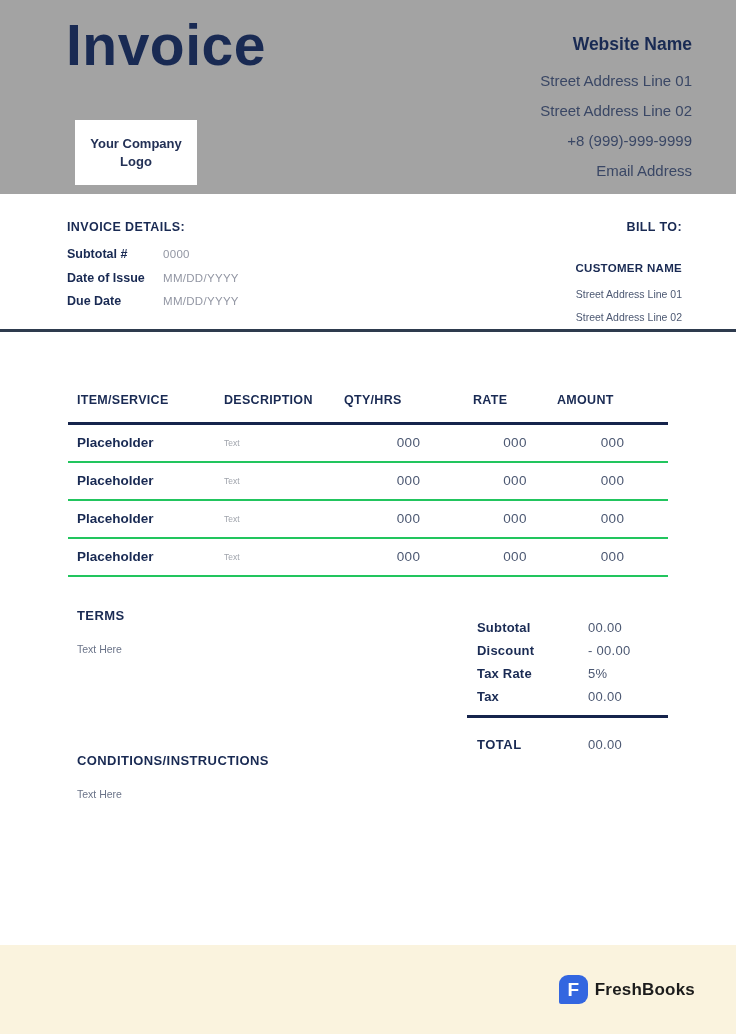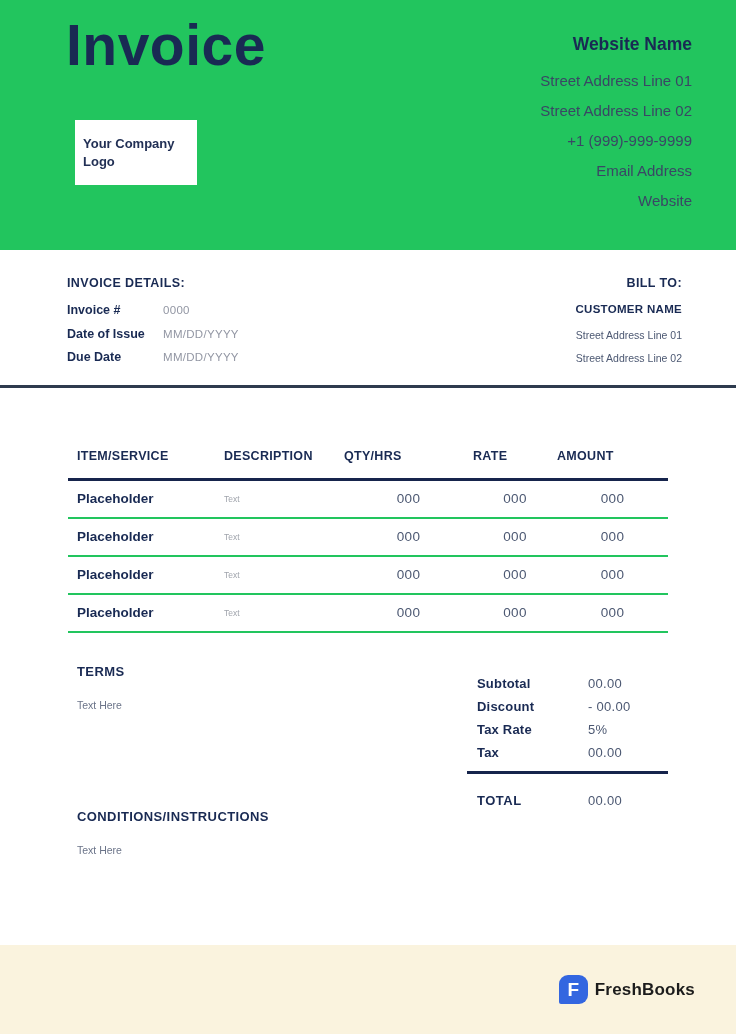--- a/index.html
+++ b/index.html
@@ -4,45 +4,45 @@
 <style>
   * { margin:0; padding:0; box-sizing:border-box; }
   html,body { background:#e8e8e8; }
   body { font-family:"Liberation Sans", sans-serif; }
   .page {
     width:736px; height:1034px; margin:0 auto; background:#ffffff;
     position:relative; overflow:hidden;
   }
 
   
-  .hdr { height:250px; background:#22c55e; position:relative; }
+  .hdr { height:194px; background:#a3a3a3; position:relative; }
   .hdr h1 {
     position:absolute; left:66px; top:12px;
     font-size:57px; font-weight:800; color:#192A53; letter-spacing:0.5px;
   }
   .logo-box {
     position:absolute; left:75px; top:120px; width:122px; height:65px;
     background:#ffffff; display:flex; align-items:center; justify-content:center;
-    text-align:left; font-weight:700; font-size:13px; color:#223055; line-height:1.35;
+    text-align:center; font-weight:700; font-size:13px; color:#223055; line-height:1.35;
     padding:0 8px;
   }
   .contact { position:absolute; top:34px; right:44px; text-align:right; }
   .biz-name { font-size:17.5px; font-weight:800; color:#192A53; margin-bottom:11px; }
   .contact-line { font-size:15px; color:#3A4765; line-height:30px; }
 
   
   .details { height:138px; border-bottom:3px solid #2E3B4E; position:relative; background:#fff; }
   .sec-h { font-size:12.5px; font-weight:800; color:#192A53; letter-spacing:0.4px; }
   .inv-details { position:absolute; left:67px; top:26px; }
   .inv-details .sec-h { margin-bottom:9px; }
   .kv { font-size:12.5px; line-height:23.5px; white-space:nowrap; }
   .kv .k { display:inline-block; width:96px; font-weight:700; color:#192A53; }
   .kv .v { color:#9296A3; font-size:11.5px; letter-spacing:0.3px; }
   .bill-to { position:absolute; right:54px; top:26px; text-align:right; }
-  .bill-to .sec-h { margin-bottom:13px; }
+  .bill-to .sec-h { margin-bottom:28px; }
   .customer { font-size:11.5px; font-weight:800; color:#192A53; letter-spacing:0.3px; margin-bottom:9px;text-align:right; }
   .bill-addr { font-size:10.5px; color:#4C5872; line-height:23px; }
 
   
   .items { margin:0 68px; }
   .items table { width:100%; border-collapse:collapse; margin-top:61px; table-layout:fixed; }
   .items col.c1 { width:26%; } .items col.c2 { width:20%; }
   .items col.c3 { width:21.5%; } .items col.c4 { width:14%; } .items col.c5 { width:18.5%; }
   .items thead th {
     font-size:12.5px; font-weight:800; color:#192A53; letter-spacing:0.3px;
@@ -89,31 +89,31 @@
 
   <header class="hdr">
     <h1>Invoice</h1>
     <div class="logo-box">
       <span>Your Company Logo</span>
     </div>
     <div class="contact">
       <div class="biz-name">Website Name</div>
       <div class="contact-line">Street Address Line 01</div>
       <div class="contact-line">Street Address Line 02</div>
-      <div class="contact-line">+1 (999)-999-9999</div>
+      <div class="contact-line">+8 (999)-999-9999</div>
       <div class="contact-line">Email Address</div>
       <div class="contact-line">Website</div>
     </div>
   </header>
 
   <section class="details">
     <div class="inv-details">
       <div class="sec-h">INVOICE DETAILS:</div>
       <div class="kv">
-        <span class="k">Invoice #</span><span class="v">0000</span>
+        <span class="k">Subtotal #</span><span class="v">0000</span>
       </div>
       <div class="kv">
         <span class="k">Date of Issue</span><span class="v">MM/DD/YYYY</span>
       </div>
       <div class="kv">
         <span class="k">Due Date</span><span class="v">MM/DD/YYYY</span>
       </div>
     </div>
     <div class="bill-to">
       <div class="sec-h">BILL TO:</div>

